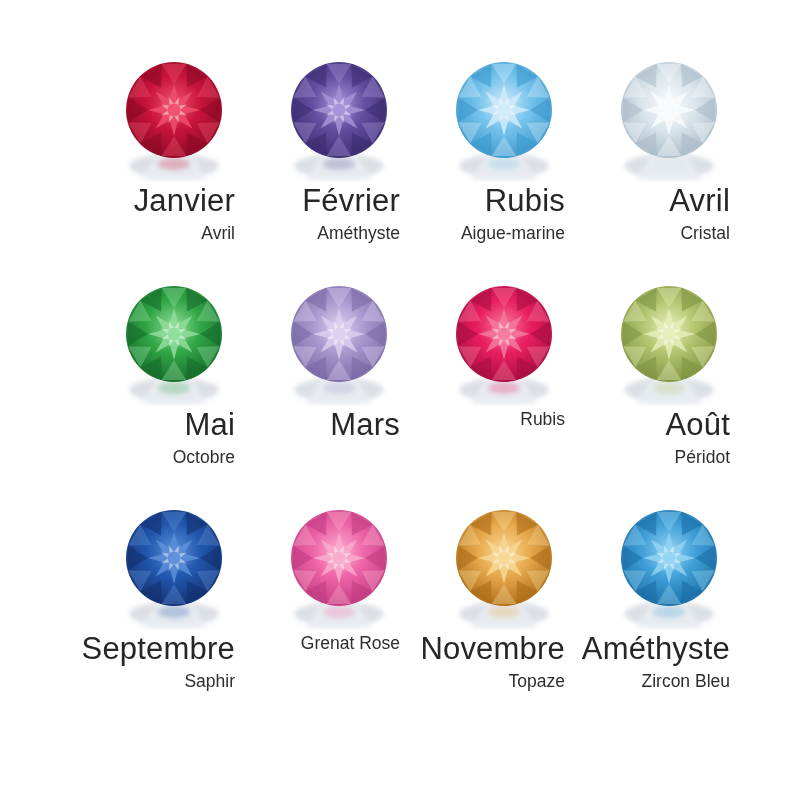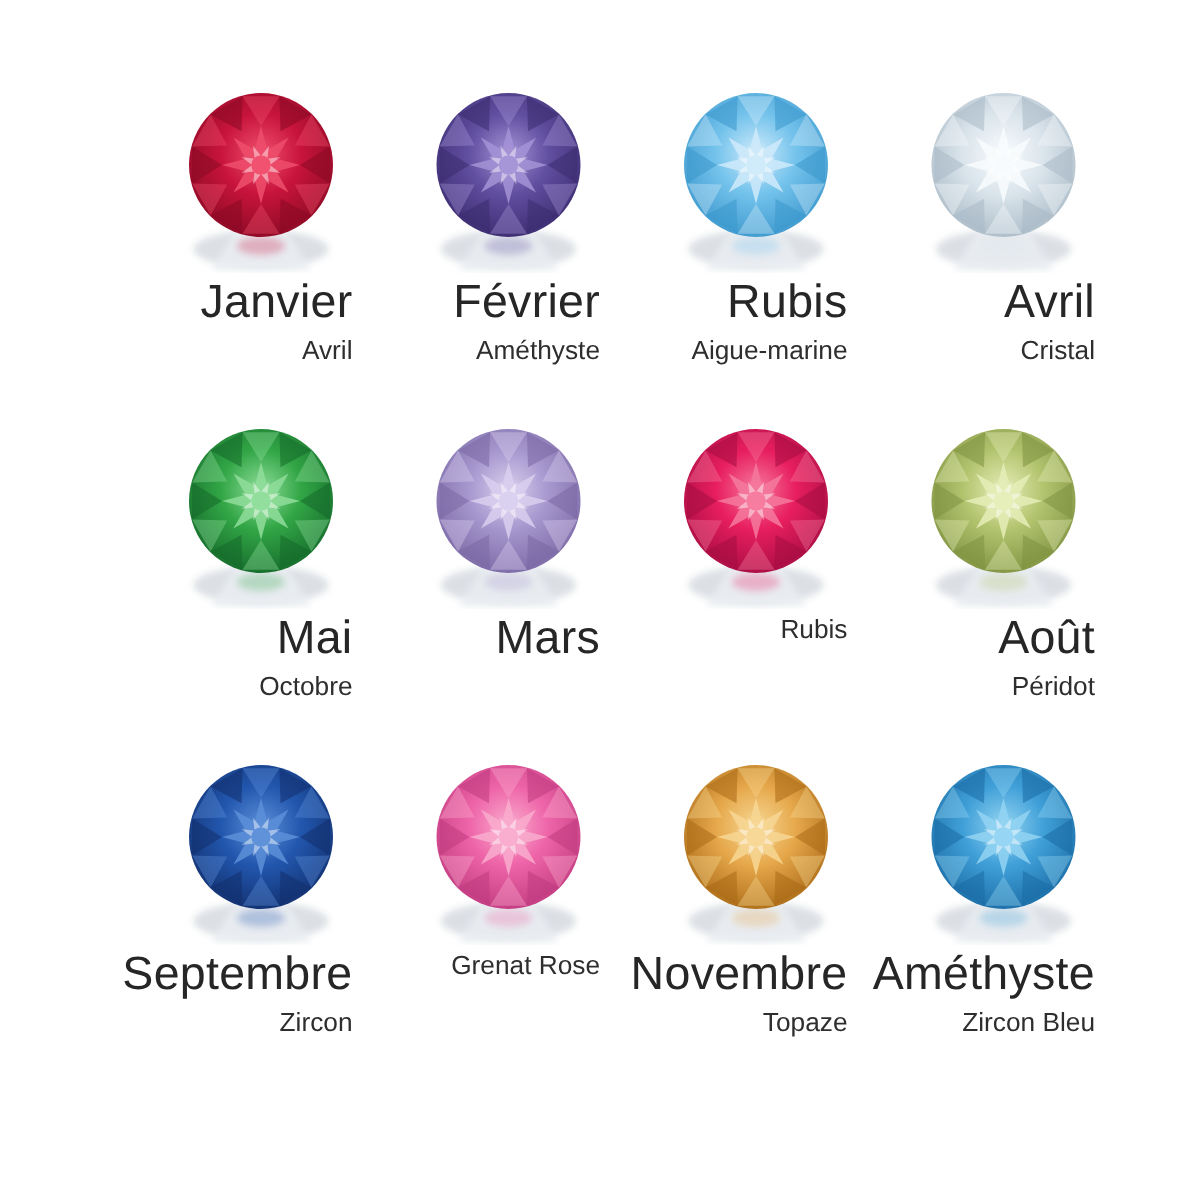--- a/index.html
+++ b/index.html
@@ -407,21 +407,21 @@
             <polygon points="26.4,83.6 14.1,62.3 37.5,63.0" fill="#5c8fd8" opacity="0.38"></polygon>
             <polygon points="14.1,62.3 14.1,37.7 34.0,50.0" fill="#122f6d" opacity="0.55"></polygon>
             <polygon points="14.1,37.7 26.4,16.4 37.5,37.0" fill="#5c8fd8" opacity="0.38"></polygon>
             <polygon points="26.4,16.4 47.7,4.1 47.0,27.5" fill="#122f6d" opacity="0.55"></polygon>
             <polygon points="60.0,24.0 64.2,39.8 78.4,31.6 70.2,45.8 86.0,50.0 70.2,54.2 78.4,68.4 64.2,60.2 60.0,76.0 55.8,60.2 41.6,68.4 49.8,54.2 34.0,50.0 49.8,45.8 41.6,31.6 55.8,39.8" fill="#5c8fd8" opacity="0.85"></polygon>
             <polygon points="65.4,37.1 64.2,45.8 72.9,44.6 66.0,50.0 72.9,55.4 64.2,54.2 65.4,62.9 60.0,56.0 54.6,62.9 55.8,54.2 47.1,55.4 54.0,50.0 47.1,44.6 55.8,45.8 54.6,37.1 60.0,44.0" fill="#ffffff" opacity="0.45"></polygon>
             <circle cx="60" cy="50" r="6.5" fill="#5c8fd8" opacity="0.95"></circle>
           </svg>
         </div>
       <div class="month-label">Septembre</div>
-      <div class="stone-label">Zircon</div>
+      <div class="stone-label">Saphir</div>
     </div>
 
     <div class="cell">
       <div class="gem-art">
           <svg viewBox="0 0 120 122" width="122" height="122">
             <defs>
               <radialGradient id="g9" cx="50%" cy="42%" r="62%">
                 <stop offset="0%" stop-color="#f9abce"></stop>
                 <stop offset="45%" stop-color="#ee64a8"></stop>
                 <stop offset="100%" stop-color="#c03a7f"></stop>

